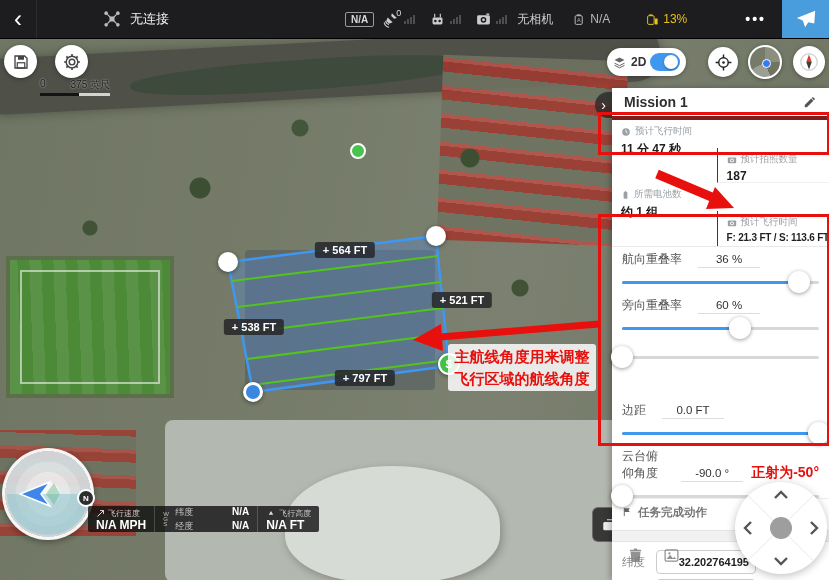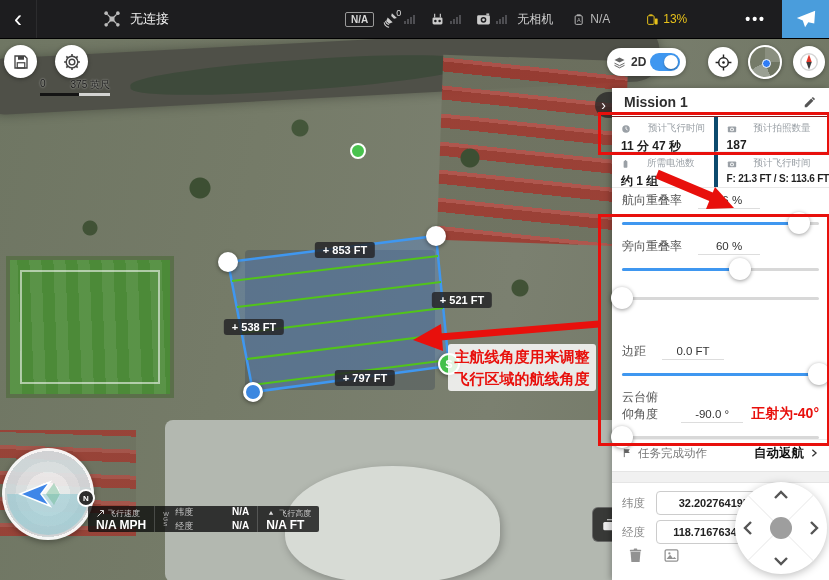--- a/index.html
+++ b/index.html
@@ -103,47 +103,47 @@
   .gps-row{display:flex;justify-content:space-between;width:74px;font-size:9px;color:#c6c6c6;}
   .gps-row b{color:#fff;font-size:10px;}
   .layersbtn{position:absolute;left:592px;top:507px;width:34px;height:33px;background:rgba(25,25,25,.8);
     border:1px solid rgba(255,255,255,.25);border-radius:6px;display:flex;align-items:center;justify-content:center;
     cursor:pointer;z-index:6;}
   
   .panel{position:absolute;left:612px;top:88px;width:217px;height:492px;background:#fff;z-index:10;
     box-shadow:-2px 0 6px rgba(0,0,0,.25);}
   .collapse{position:absolute;left:-17px;top:4px;width:17px;height:26px;background:rgba(40,40,40,.78);
     border-radius:13px 0 0 13px;color:#fff;display:flex;align-items:center;justify-content:center;font-size:14px;cursor:pointer;}
-  .p-title{height:28px;border-bottom:1px solid #7f1d1d;display:flex;align-items:center;padding:0 12px;}
+  .p-title{height:28px;border-bottom:4px solid #7f1d1d;display:flex;align-items:center;padding:0 12px;}
   .p-title .t{font-size:14px;font-weight:bold;color:#2f2f2f;flex:1;}
   .stats{display:grid;grid-template-columns:1fr 1fr;border-bottom:1px solid #e9e9e9;}
   .stat{padding:5px 0 5px 9px;box-sizing:border-box;height:35px;}
-  .stat.c2{border-left:4px solid #0c4a6e;}
+  .stat.c2{border-left:1px solid #0c4a6e;margin-top:28px;}
   .stat.r1{border-bottom:1px solid #f0f0f0;}
-  .s-label{display:flex;align-items:center;gap:17px;font-size:9.5px;color:#9aa0a6;white-space:nowrap;}
+  .s-label{display:flex;align-items:center;gap:4px;font-size:9.5px;color:#9aa0a6;white-space:nowrap;}
   .s-value{font-size:12px;font-weight:bold;color:#1f1f1f;margin-top:3px;white-space:nowrap;}
   .s-value.tight{font-size:10px;letter-spacing:-.2px;}
   .tabs{margin:7px 12px 6px 12px;height:24px;background:#e3e3e3;border-radius:4px;display:flex;}
   .tab{flex:1;display:flex;align-items:center;justify-content:center;font-size:12px;font-weight:bold;
     color:#333;cursor:pointer;border-radius:4px;}
   .tab.active{background:#fff;border:1px solid #bdbdbd;color:#111;}
   .sliders{padding:4px 10px 0 10px;}
   .srow{height:46px;}
   .srow .lv{display:flex;align-items:flex-end;}
   .srow .lbl{font-size:12px;color:#555;}
   .srow .val{margin-left:16px;min-width:62px;text-align:center;font-size:11.5px;color:#333;
     border-bottom:1px solid #ddd;padding-bottom:2px;}
   .srow .red{margin-left:8px;font-size:14px;font-weight:bold;color:#e8100c;white-space:nowrap;}
   .track{position:relative;margin-top:13px;height:3px;background:#d8d8d8;border-radius:2px;cursor:pointer;}
   .sl-fill{position:absolute;left:0;top:0;height:3px;background:#3f97f0;border-radius:2px;}
   .sl-handle{position:absolute;top:-10px;width:22px;height:22px;border-radius:50%;background:#fff;
     box-shadow:0 1px 4px rgba(0,0,0,.4);cursor:grab;}
   .finish{display:flex;align-items:center;gap:5px;padding:0 10px;height:26px;margin-top:4px;
     border-top:1px solid #eee;}
-  .finish .lbl{font-size:11.5px;color:#777;flex:1;}
+  .finish .lbl{font-size:11.5px;color:#777;flex:1;font-weight:bold;}
   .finish .val{font-size:12.5px;font-weight:bold;color:#111;}
   .grayband{height:10px;background:#f1f1f1;margin-top:5px;border-top:1px solid #e5e5e5;border-bottom:1px solid #e5e5e5;}
   .coords{padding:8px 10px 0 10px;}
   .crow{display:flex;align-items:center;gap:6px;margin-bottom:5px;}
   .crow .lbl{font-size:11.5px;color:#888;width:28px;}
   .cbox{width:92px;height:22px;border:1px solid #ccc;border-radius:4px;display:flex;align-items:center;
     justify-content:flex-end;padding-right:6px;font-size:11px;font-weight:bold;color:#222;background:#fff;cursor:text;}
   .dpad{position:absolute;left:123px;top:394px;width:92px;height:92px;border-radius:50%;background:#fff;
     box-shadow:0 2px 8px rgba(0,0,0,.25);z-index:12;overflow:hidden;}
   .dpad .diag{position:absolute;left:45px;top:-6px;width:1px;height:104px;background:#ededed;}
@@ -185,21 +185,21 @@
       <line x1="247" y1="359" x2="446" y2="334"></line>
       <line x1="252" y1="385" x2="448" y2="360"></line>
     </g>
   </svg>
   <div class="vertex v-white" style="left:218px;top:252px;"></div>
   <div class="vertex v-white" style="left:426px;top:226px;"></div>
   <div class="vertex v-blue" style="left:243px;top:382px;"></div>
   <div class="vertex v-start" style="left:438px;top:353px;">S</div>
   <div class="poi-dot"></div>
 
-  <div class="edge-label" style="left:345px;top:250px;">+ 853 FT</div>
+  <div class="edge-label" style="left:345px;top:250px;">+ 564 FT</div>
   <div class="edge-label" style="left:462px;top:300px;">+ 521 FT</div>
   <div class="edge-label" style="left:254px;top:327px;">+ 538 FT</div>
   <div class="edge-label" style="left:365px;top:378px;">+ 797 FT</div>
 
   <div class="map-note">
     <span>主航线角度用来调整</span>
     <span>飞行区域的航线角度</span>
   </div>
 
   <div class="rbtn" style="left:4px;top:45px;width:33px;height:33px;">
@@ -393,21 +393,21 @@
           </div>
         <div class="track">
             <div class="sl-fill" style="width: 100%;"></div>
             <div class="sl-handle" style="left: calc(100% - 11px);"></div>
           </div>
       </div>
       <div class="srow">
         <div class="lv">
           <span class="lbl">云台俯仰角度</span>
           <span class="val">-90.0 °</span>
-          <span class="red">正射为-40°</span>
+          <span class="red">正射为-50°</span>
         </div>
         <div class="track">
             <div class="sl-fill" style="width: 0%;"></div>
             <div class="sl-handle" style="left: calc(0% - 11px);"></div>
           </div>
       </div>
     </div>
 
     <div class="finish">
       <svg width="11" height="12" viewBox="0 0 24 24">

